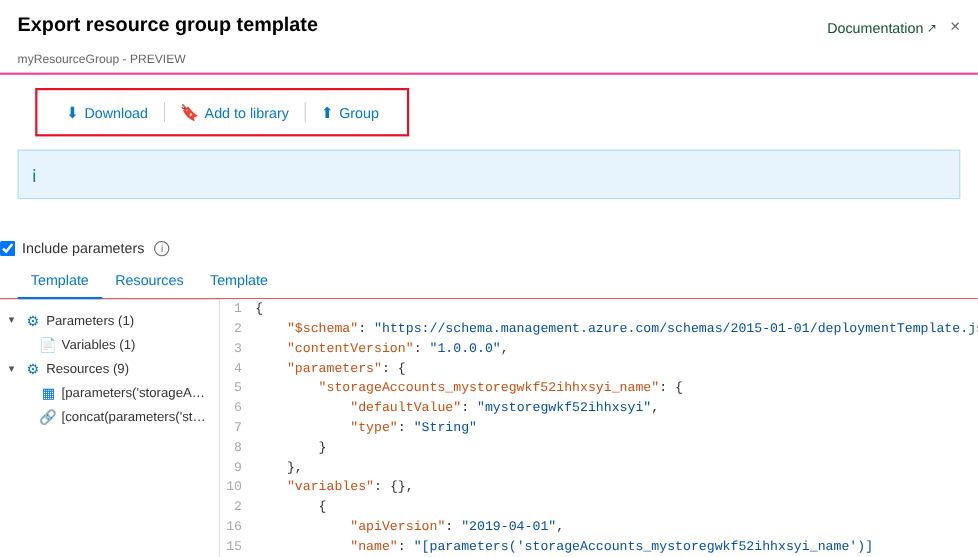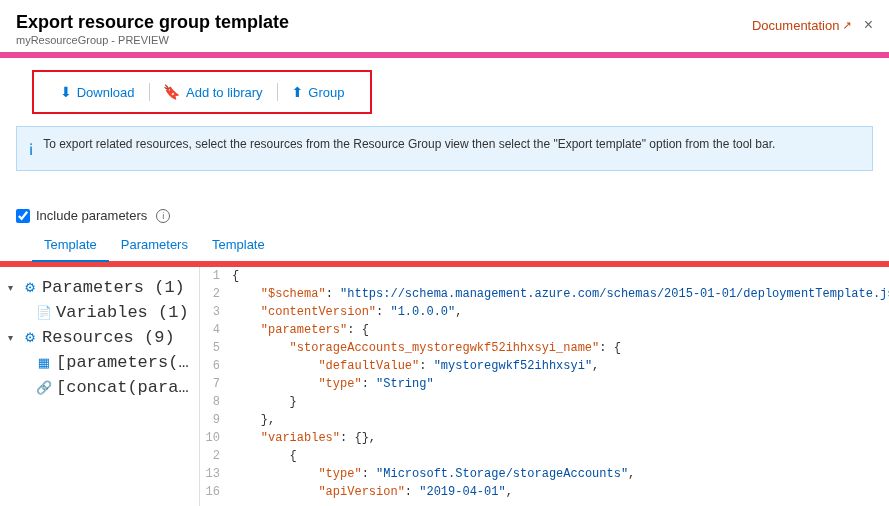--- a/index.html
+++ b/index.html
@@ -1,25 +1,25 @@
 <!DOCTYPE html>
 <html><head>
   <meta charset="utf-8">
   <style>
     * { box-sizing: border-box; margin: 0; padding: 0; }
     body { font-family: 'Segoe UI', Arial, sans-serif; font-size: 13px; background: #fff; color: #333; width: 889px; height: 506px; overflow: hidden; }
 
     .title-bar {
       display: flex; align-items: flex-start; justify-content: space-between;
-      padding: 12px 16px 6px 16px; border-bottom: 6px solid #ec4899;
+      padding: 12px 16px 6px 16px; border-bottom: 2px solid #ec4899;
     }
     .title-left h1 { font-size: 18px; font-weight: 600; color: #000; }
-    .title-left .subtitle { font-size: 11px; color: #666; margin-top: 1px; }
+    .title-left .subtitle { font-size: 11px; color: #666; margin-top: 15px; }
     .title-right { display: flex; align-items: center; gap: 12px; margin-top: 4px; }
-    .doc-link { color: #c2410c; font-size: 13px; text-decoration: none; display: flex; align-items: center; gap: 3px; text-align: center; }
+    .doc-link { color: #14532d; font-size: 13px; text-decoration: none; display: flex; align-items: center; gap: 3px; text-align: center; }
     .close-btn { font-size: 16px; color: #666; cursor: pointer; background: none; border: none; }
 
     .toolbar {
       display: flex; align-items: center; gap: 2px;
       padding: 8px 16px;
       border: 2px solid #e81123;
       margin: 8px 16px;
       width: fit-content;
     }
     .toolbar-btn {
@@ -32,46 +32,46 @@
     .info-bar {
       display: flex; align-items: flex-start; gap: 10px;
       background: #e8f4fd; border: 1px solid #b3d9f7;
       margin: 0 16px 8px 16px; padding: 10px 12px;
       font-size: 12px; color: #333;
     }
     .info-icon { color: #0078d4; font-size: 16px; flex-shrink: 0; margin-top: 1px; }
 
     .include-params {
       display: flex; align-items: center; gap: 6px;
-      padding: 4px 16px 8px 16px; font-size: 13px; margin-top: 33px;
+      padding: 4px 16px 8px 0; font-size: 13px; margin-top: 33px;
     }
     .include-params input[type=checkbox] { width: 14px; height: 14px; }
     .info-circle { display: inline-flex; align-items: center; justify-content: center;
       width: 14px; height: 14px; border-radius: 50%; border: 1px solid #666;
       font-size: 9px; color: #666; margin-left: 3px; }
 
-    .tabs { display: flex; padding: 0 32px; border-bottom: 6px solid #ef4444; }
+    .tabs { display: flex; padding: 0 16px; border-bottom: 1px solid #ef4444; }
     .tab {
       padding: 6px 12px 8px 12px; cursor: pointer; font-size: 13px;
       color: #0078d4; border-bottom: 2px solid transparent; margin-bottom: -1px;
     }
     .tab.active { color: #0078d4; border-bottom: 2px solid #0078d4; font-weight: 500; }
     .tab:not(.active) { color: #0078d4; }
 
     .main-content { display: flex; height: calc(506px - 172px); }
 
     .sidebar {
       width: 200px; border-right: 1px solid #e0e0e0;
       padding: 8px 0; overflow-y: auto; flex-shrink: 0;
       font-size: 12px;
     }
     .tree-item { display: flex; align-items: center; gap: 4px; padding: 3px 8px; cursor: pointer; white-space: nowrap; }
     .tree-toggle { width: 10px; font-size: 10px; color: #555; flex-shrink: 0; }
     .tree-icon { width: 16px; height: 16px; flex-shrink: 0; display: flex; align-items: center; justify-content: center; }
-    .tree-label { color: #333; font-size: 17px; overflow: hidden; text-overflow: ellipsis; font-family: Liberation Mono, monospace; }
+    .tree-label { color: #333; font-size: 12px; overflow: hidden; text-overflow: ellipsis; }
     .indent1 { padding-left: 22px; }
 
     .icon-gear { color: #0078d4; font-size: 13px; }
     .icon-file { color: #666; font-size: 12px; }
 
     .code-panel {
       flex: 1; overflow: hidden; display: flex; flex-direction: column;
       background: #fff;
     }
     .code-content {
@@ -119,32 +119,31 @@
     <div class="toolbar-separator"></div>
     <button class="toolbar-btn">
       <span style="font-size:14px;">⬆</span>
       <span>Group</span>
     </button>
   </div>
 </div>
 
 <div class="info-bar">
   <span class="info-icon">ℹ</span>
-  <span>To export related resources, select the resources from the Resource Group view then select the "Export template" option from the tool bar.</span>
 </div>
 
 <div class="include-params">
   <input type="checkbox" checked="" style="">
   <label>Include parameters</label>
   <span class="info-circle">i</span>
 </div>
 
 <div class="tabs">
   <div class="tab active">Template</div>
-  <div class="tab">Parameters</div>
+  <div class="tab">Resources</div>
   <div class="tab">Template</div>
 </div>
 
 <div class="main-content">
 
   <div class="sidebar">
 
     <div class="tree-item">
       <span class="tree-toggle">▾</span>
       <span class="tree-icon icon-gear">⚙</span>
@@ -216,23 +215,23 @@
       </div>
       <div class="code-line">
         <span class="line-num">10</span>
         <span class="line-content">    <span class="json-key">"variables"</span><span class="json-colon">: </span><span class="json-brace">{}</span>,</span>
       </div>
       <div class="code-line">
         <span class="line-num">2</span>
         <span class="line-content json-brace">        {</span>
       </div>
       <div class="code-line">
-        <span class="line-num">13</span>
-        <span class="line-content">            <span class="json-key">"type"</span><span class="json-colon">: </span><span class="json-string">"Microsoft.Storage/storageAccounts"</span>,</span>
-      </div>
-      <div class="code-line">
         <span class="line-num">16</span>
         <span class="line-content">            <span class="json-key">"apiVersion"</span><span class="json-colon">: </span><span class="json-string">"2019-04-01"</span>,</span>
       </div>
+      <div class="code-line">
+        <span class="line-num">15</span>
+        <span class="line-content">            <span class="json-key">"name"</span><span class="json-colon">: </span><span class="json-string">"[parameters('storageAccounts_mystoregwkf52ihhxsyi_name')]</span></span>
+      </div>
     </div>
   </div>
 
 </div>
 
 </body></html>

